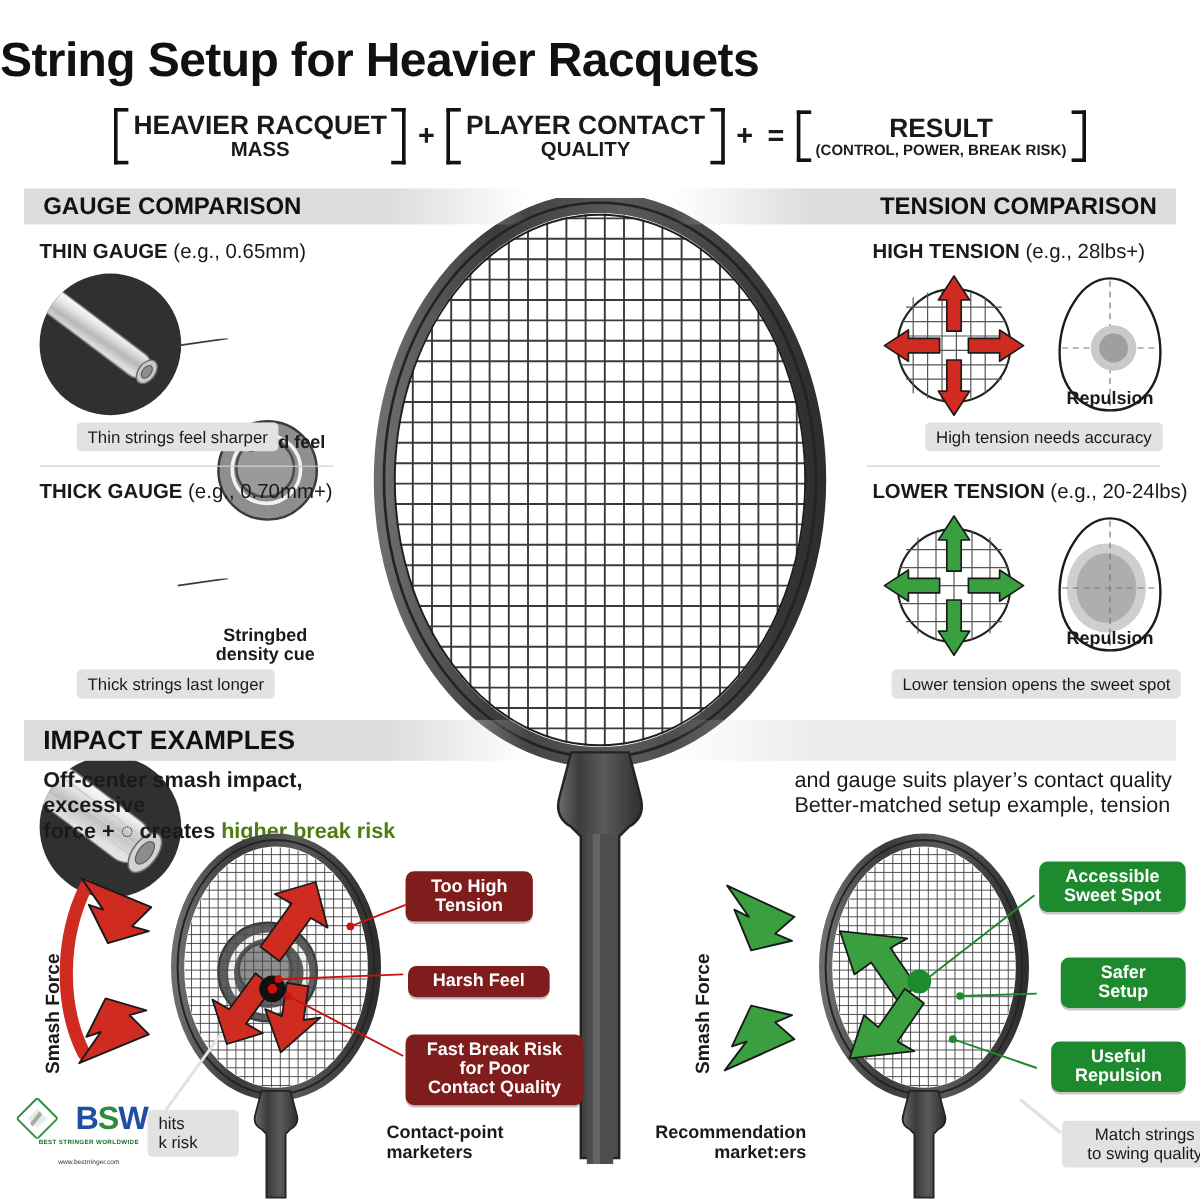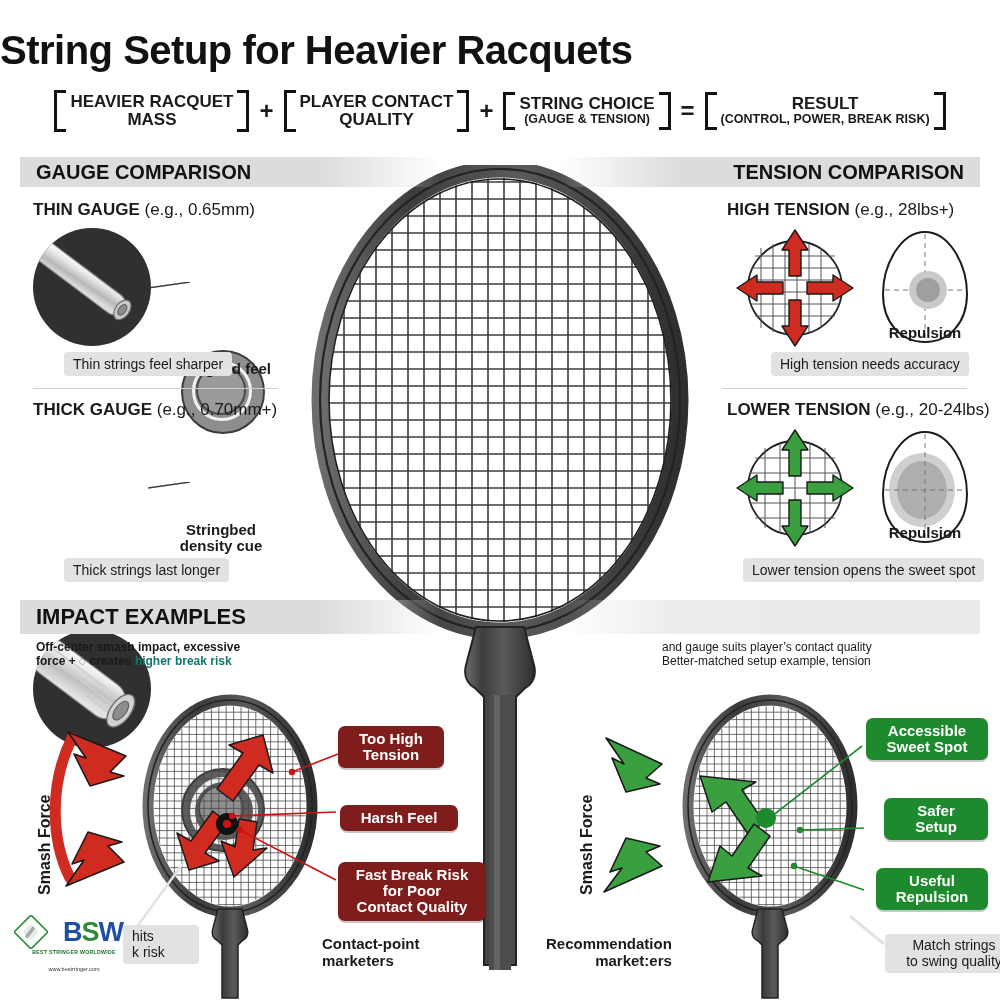--- a/index.html
+++ b/index.html
@@ -27,21 +27,21 @@
   }
   .eqbox{
     position:relative;padding:3px 16px;text-align:center;line-height:1.06;
   }
   .eqbox:before,.eqbox:after{
     content:"";position:absolute;top:0;bottom:0;width:9px;
     border-top:3px solid #111;border-bottom:3px solid #111;
   }
   .eqbox:before{left:0;border-left:3px solid #111;}
   .eqbox:after{right:0;border-right:3px solid #111;}
-  .eq-l1{font-size:17px;font-weight:bold;white-space:nowrap;}
+  .eq-l1{font-size:22px;font-weight:bold;white-space:nowrap;}
   .eq-l2{font-size:17px;font-weight:bold;white-space:nowrap;}
   .eq-sub{font-size:12.5px;font-weight:bold;white-space:nowrap;}
   .eqop{font-size:24px;font-weight:bold;padding:0 2px;}
 
   
   .band{
     height:30px;display:flex;align-items:center;
     background:linear-gradient(to right,#dcdcdc 0%,#dcdcdc 72%,rgba(220,220,220,0) 100%);
   }
   .band.right{
@@ -74,22 +74,22 @@
     padding:5px 9px;text-align:center;line-height:1.08;
     box-shadow:0 2px 0 rgba(0,0,0,0.22);
   }
   .pill.red{background:#7f1d1d;}
   .pill.green{background:#1e8a2e;}
 
   .vertlabel{
     font-size:16px;font-weight:bold;white-space:nowrap;
     transform:rotate(-90deg);transform-origin:left top;
   }
-  .bodytext{font-size:12px;line-height:1.18;font-weight:bold;color:#1a1a1a;}
-  .bodytext .red{color:#0f766e;}
+  .bodytext{font-size:18px;line-height:1.18;font-weight:bold;color:#1a1a1a;}
+  .bodytext .red{color:#4d7c0f;}
   .bodytext.reg{font-weight:normal;}
   .note{font-size:15px;font-weight:bold;line-height:1.1;}
 
   
   #logo{left:14px;top:915px;width:120px;}
   .logo-word{font-size:27px;font-weight:bold;letter-spacing:-1px;}
   .logo-tag{font-size:5.2px;font-weight:bold;color:#1e6d2a;letter-spacing:0.3px;}
   .logo-url{font-size:5.5px;color:#333;}
 </style>
 </head>
@@ -191,24 +191,20 @@
     <div class="eqbox">
       <div class="eq-l1">HEAVIER RACQUET</div>
       <div class="eq-l2">MASS</div>
     </div>
     <div class="eqop">+</div>
     <div class="eqbox">
       <div class="eq-l1">PLAYER CONTACT</div>
       <div class="eq-l2">QUALITY</div>
     </div>
     <div class="eqop">+</div>
-    <div class="eqbox">
-      <div class="eq-l1">STRING CHOICE</div>
-      <div class="eq-sub">(GAUGE &amp; TENSION)</div>
-    </div>
     <div class="eqop">=</div>
     <div class="eqbox">
       <div class="eq-l1">RESULT</div>
       <div class="eq-sub">(CONTROL, POWER, BREAK RISK)</div>
     </div>
   </div>
 
   <div class="abs band" style="left:20px;top:157px;width:420px;">
     <div class="band-txt">GAUGE COMPARISON</div>
   </div>

